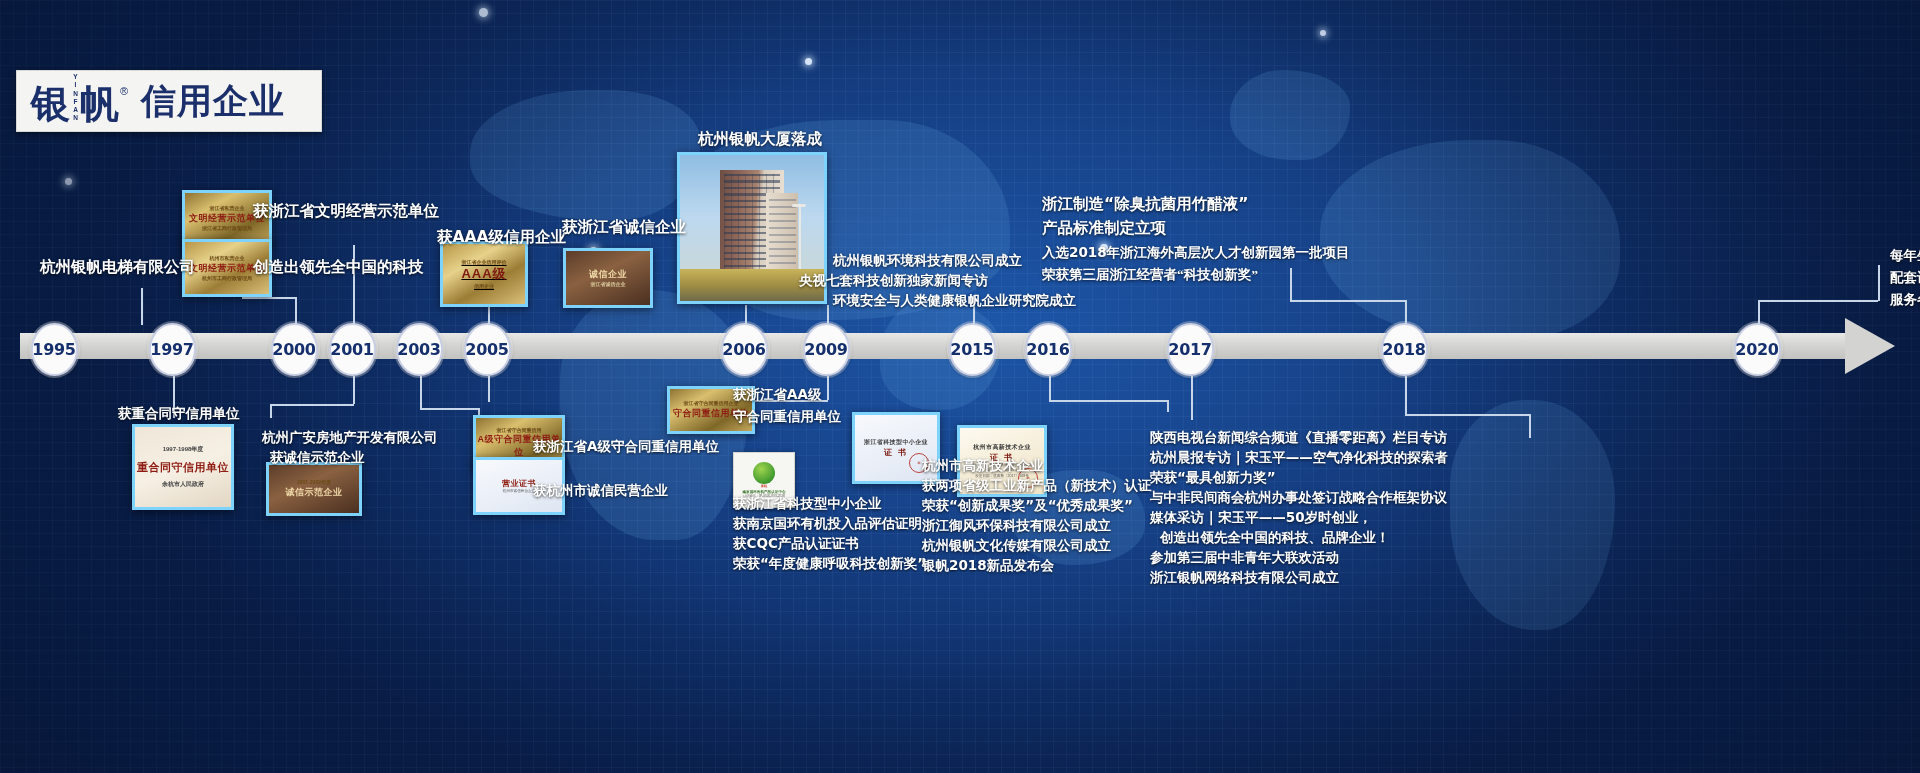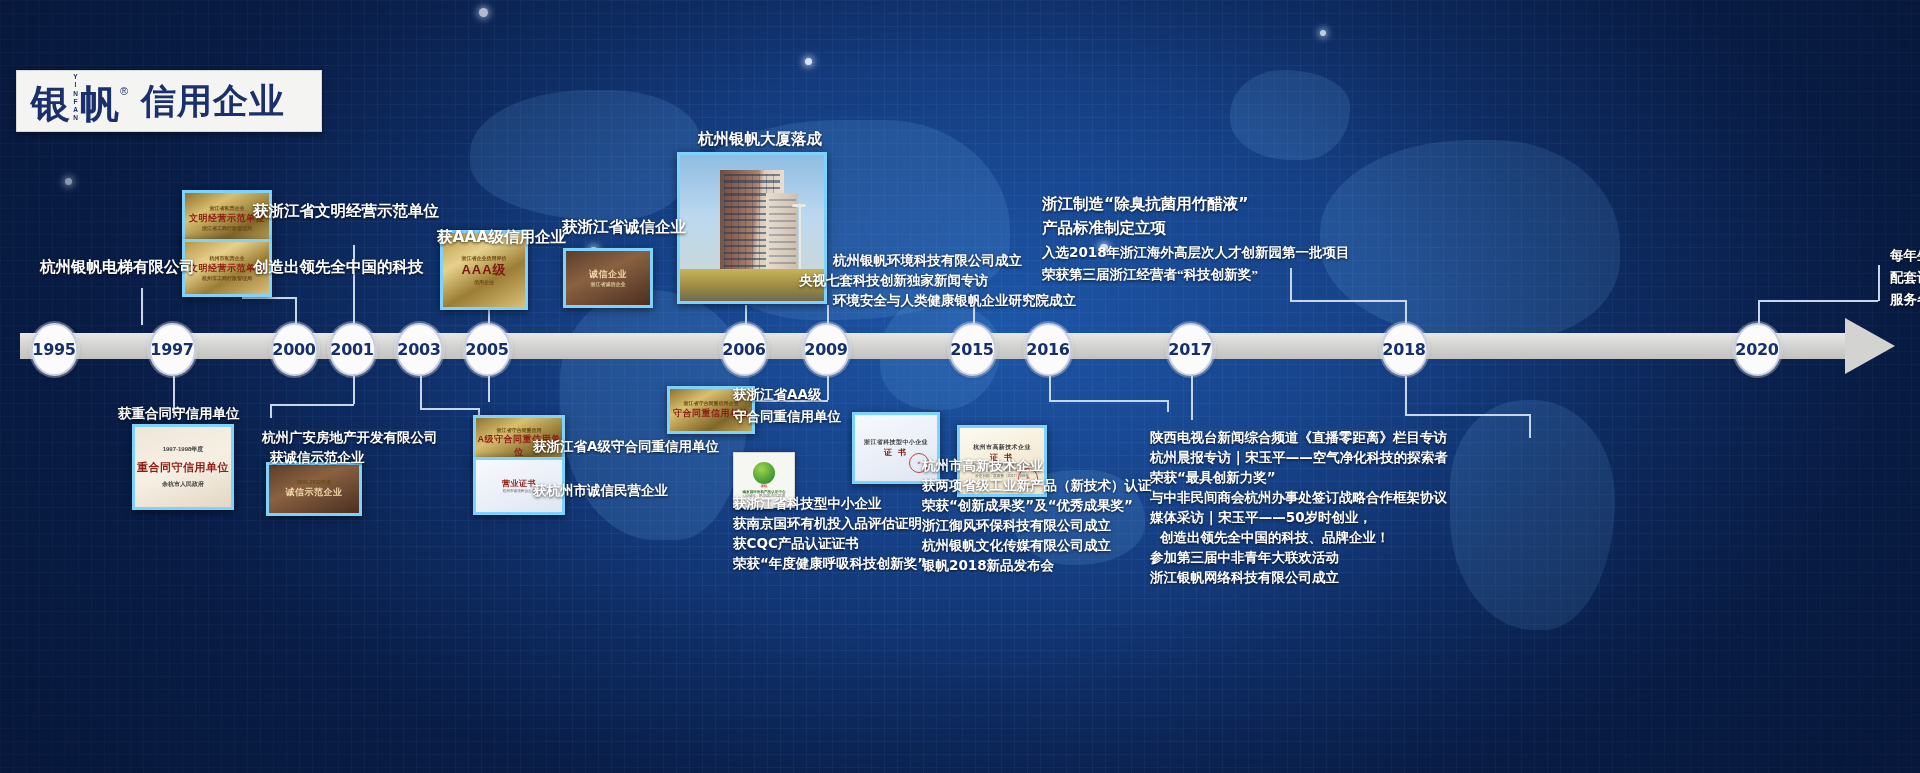--- a/index.html
+++ b/index.html
@@ -270,21 +270,21 @@
 </div>
 
 <div class="photo" style="left:182px;top:239px;width:90px;height:58px;">
   <div class="inner plaque-gold">
     <div class="pl-txt">杭州市私营企业</div>
     <div class="pl-title">文明经营示范单位</div>
     <div class="pl-txt">杭州市工商行政管理局</div>
   </div>
 </div>
 
-<div class="photo" style="left:440px;top:230px;width:88px;height:80px;">
+<div class="photo" style="left:440px;top:241px;width:88px;height:66px;text-decoration:underline;">
   <div class="inner plaque-gold">
     <div class="pl-txt">浙江省企业信用评价</div>
     <div class="pl-title-g">AAA级</div>
     <div class="pl-txt">信用企业</div>
   </div>
 </div>
 
 <div class="photo" style="left:563px;top:248px;width:90px;height:60px;">
   <div class="inner plaque-dark">
     <div class="pl-title" style="color:#f0d9a8;">诚信企业</div>

